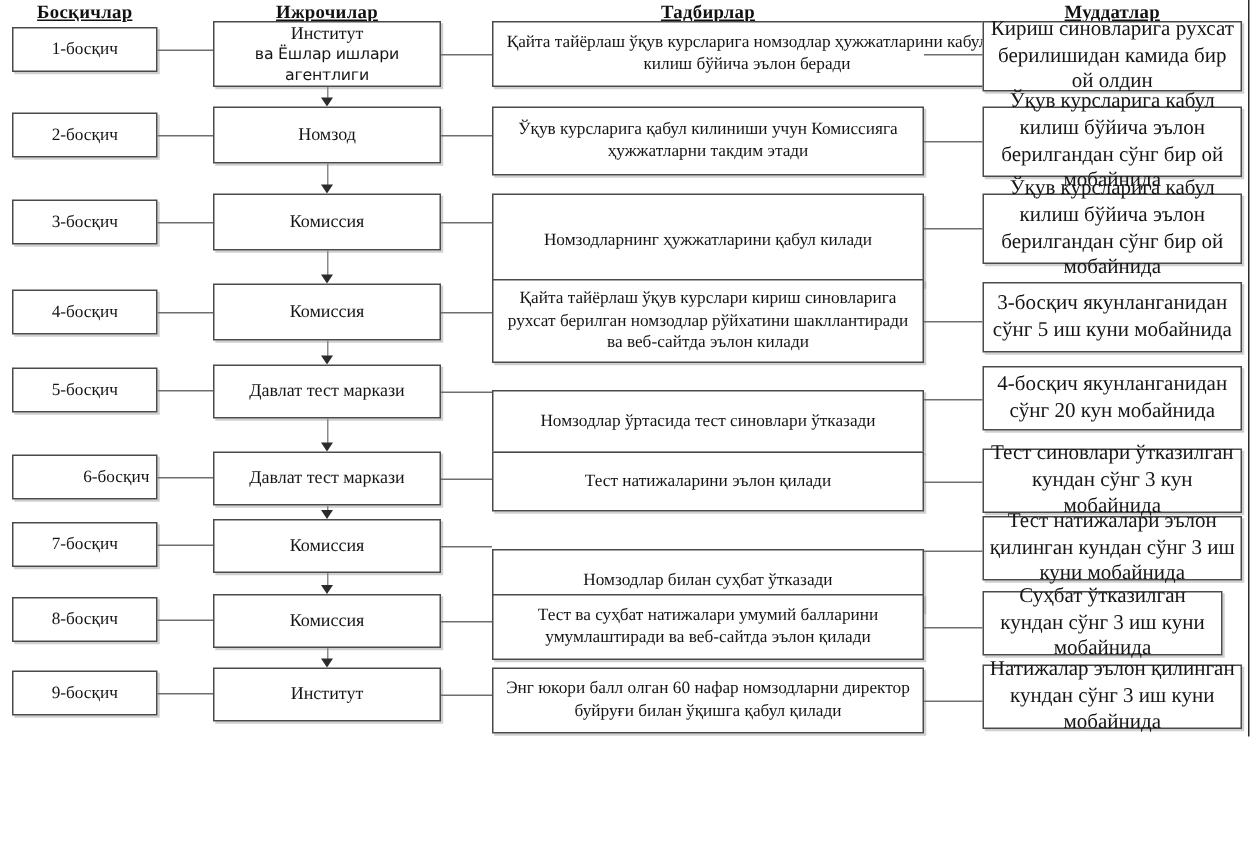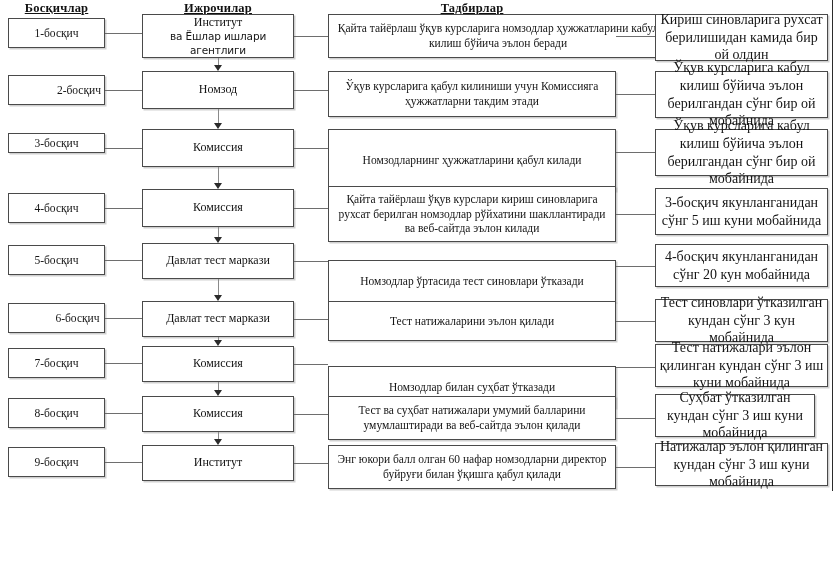--- a/index.html
+++ b/index.html
@@ -84,55 +84,56 @@
     border-left: 1.5px solid #2b2b2b;
   }
 </style>
 </head>
 <body>
 
 <div id="canvas">
     <div class="col-header" style="left: 8px; top: 1px; width: 97px;">Босқичлар</div>
     <div class="col-header" style="left: 142px; top: 1px; width: 152px;">Ижрочилар</div>
     <div class="col-header" style="left: 328px; top: 1px; width: 288px;">Тадбирлар</div>
+    <div class="col-header" style="left: 655px; top: 1px; width: 173px;">Муддатлар</div>
     <div class="box stage-box" style="left: 8px; top: 18px; width: 97px; height: 30px;">
       <span class="txt"><span>1-босқич</span></span>
     </div>
     <div class="box actor-box" style="left: 142px; top: 14px; width: 152px; height: 44px;">
       <span class="txt"><span>Институт</span><span class="sub">ва Ёшлар ишлари агентлиги</span></span>
     </div>
     <div class="box action-box" style="left: 328px; top: 14px; width: 340px; height: 44px;">
       <span class="txt"><span>Қайта тайёрлаш ўқув курсларига номзодлар ҳужжатларини кабул килиш бўйича эълон беради</span></span>
     </div>
     <div class="box term-box" style="left: 655px; top: 14px; width: 173px; height: 47px;">
       <span class="txt"><span>Кириш синовларига рухсат берилишидан камида бир ой олдин</span></span>
     </div>
     <div class="h-line" style="left: 105px; top: 33px; width: 37px;"></div>
     <div class="h-line" style="left: 294px; top: 36px; width: 34px;"></div>
     <div class="h-line" style="left: 616px; top: 36px; width: 39px;"></div>
     <div class="v-arrow" style="left: 218px; top: 58px; height: 8px;"></div>
     <div class="arrow-head" style="left: 214px; top: 65px;"></div>
-    <div class="box stage-box" style="left: 8px; top: 75px; width: 97px; height: 30px; text-align: right;">
+    <div class="box stage-box" style="left: 8px; top: 75px; width: 97px; height: 30px;">
       <span class="txt"><span>2-босқич</span></span>
     </div>
     <div class="box actor-box" style="left: 142px; top: 71px; width: 152px; height: 38px;">
       <span class="txt"><span>Номзод</span></span>
     </div>
     <div class="box action-box" style="left: 328px; top: 71px; width: 288px; height: 46px;">
       <span class="txt"><span>Ўқув курсларига қабул килиниши учун Комиссияга ҳужжатларни такдим этади</span></span>
     </div>
     <div class="box term-box" style="left: 655px; top: 71px; width: 173px; height: 47px;">
       <span class="txt"><span>Ўқув курсларига кабул килиш бўйича эълон берилгандан сўнг бир ой мобайнида</span></span>
     </div>
     <div class="h-line" style="left: 105px; top: 90px; width: 37px;"></div>
     <div class="h-line" style="left: 294px; top: 90px; width: 34px;"></div>
     <div class="h-line" style="left: 616px; top: 94px; width: 39px;"></div>
     <div class="v-arrow" style="left: 218px; top: 109px; height: 15px;"></div>
     <div class="arrow-head" style="left: 214px; top: 123px;"></div>
-    <div class="box stage-box" style="left: 8px; top: 133px; width: 97px; height: 20px;">
+    <div class="box stage-box" style="left: 8px; top: 133px; width: 97px; height: 30px;">
       <span class="txt"><span>3-босқич</span></span>
     </div>
     <div class="box actor-box" style="left: 142px; top: 129px; width: 152px; height: 38px;">
       <span class="txt"><span>Комиссия</span></span>
     </div>
     <div class="box action-box" style="left: 328px; top: 129px; width: 288px; height: 62px;">
       <span class="txt"><span>Номзодларнинг ҳужжатларини қабул килади</span></span>
     </div>
     <div class="box term-box" style="left: 655px; top: 129px; width: 173px; height: 47px;">
       <span class="txt"><span>Ўқув курсларига кабул килиш бўйича эълон берилгандан сўнг бир ой мобайнида</span></span>

